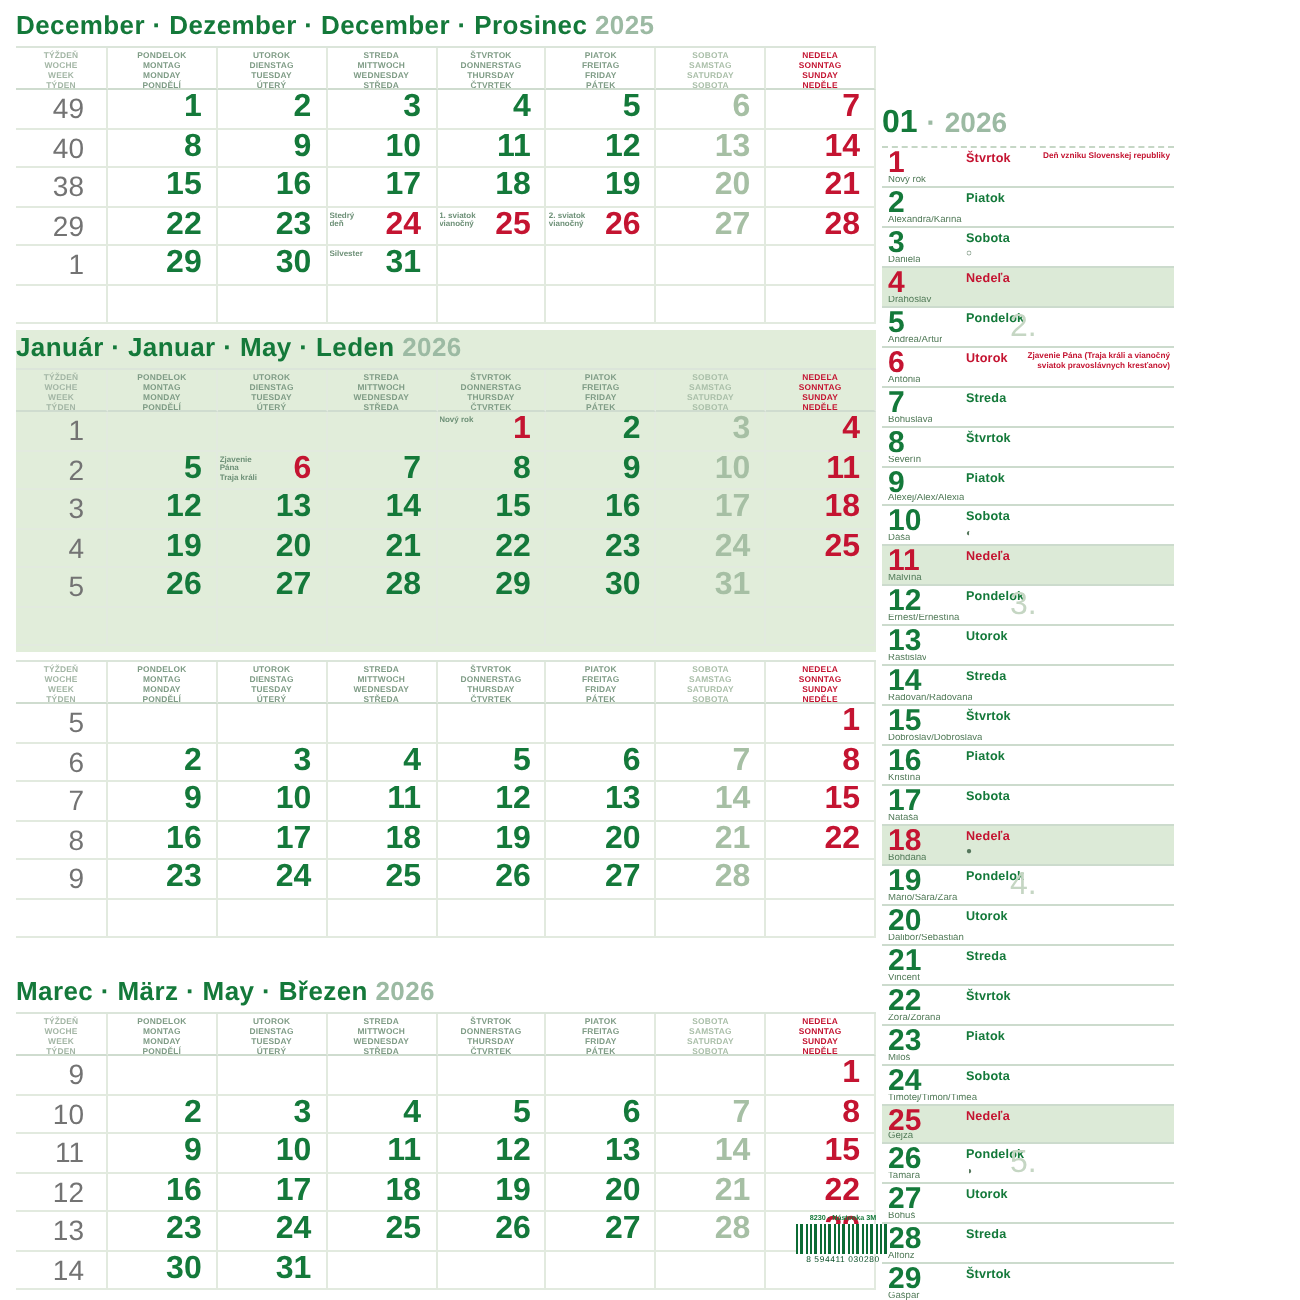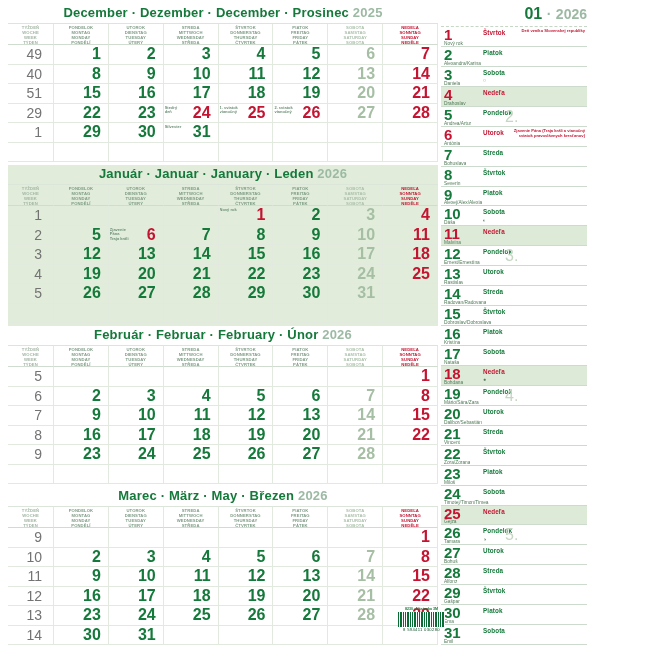--- a/index.html
+++ b/index.html
@@ -7,21 +7,21 @@
     width:650px;height:650px;position:relative;overflow:hidden;
     background:#ffffff;font-family:"Liberation Sans",sans-serif;
     -webkit-font-smoothing:antialiased;
   }
   *{box-sizing:border-box;}
 
   
   .months{position:absolute;left:8px;top:4px;width:430px;}
   .month{height:161px;padding-top:2px;}
   .month.hl{background:#e1edda;}
-  .mtitle{text-align:center;font-size:13px;font-weight:bold;color:#14793a;
+  .mtitle{text-align:left;font-size:13px;font-weight:bold;color:#14793a;
           height:15px;line-height:14px;letter-spacing:.2px;}
   .mtitle .yr{color:#9cbaa3;}
   .mgrid{display:grid;grid-template-columns:46px repeat(7,1fr);
          border-top:1px solid #dbe5da;margin-top:2px;}
   .hcell{height:21px;border-right:1px solid #e2eadf;border-bottom:1px solid #cfdccf;
          font-size:4.2px;line-height:1.18;text-align:center;padding-top:2px;
          color:#7f9c86;font-weight:bold;letter-spacing:.1px;overflow:hidden;}
   .hcell.week{color:#a3b6a5;}
   .hcell.sat{color:#aabfa9;}
   .hcell.sun{color:#c41431;}
@@ -31,22 +31,22 @@
          font-weight:bold;font-size:16px;color:#14793a;}
   .dcell.week{font-weight:normal;color:#737373;font-size:14px;padding-right:11px;}
   .dcell.sat{color:#a6bfa4;}
   .dcell.sun,.dcell.hol{color:#c41431;}
   .dcell .note{position:absolute;left:1px;top:2px;width:19px;font-size:4px;
                line-height:1.15;color:#6d9077;font-weight:bold;text-align:left;
                overflow:hidden;max-height:15px;}
 
   
   .side{position:absolute;left:441px;top:4px;width:146px;}
-  .sheader{height:23px;line-height:20px;text-align:right;
-           border-bottom:1px dashed #c6d7c6;white-space:nowrap;}
+  .sheader{height:23px;line-height:20px;text-align:left;
+           border-bottom:1px dashed #c6d7c6;white-space:nowrap;margin-top:47px;}
   .sheader .mm{font-size:16px;font-weight:bold;color:#14793a;}
   .sheader .yy{font-size:14px;color:#9cbaa3;font-weight:bold;}
   .srow{position:relative;height:19.95px;border-bottom:1px solid #ccdbcd;}
   .srow.sun{background:#dcead7;}
   .srow .num{position:absolute;left:3px;top:-2px;font-size:15px;font-weight:bold;
              color:#14793a;line-height:19px;}
   .srow.sun .num,.srow.hol .num{color:#c41431;}
   .srow .dow{position:absolute;left:42px;top:2px;font-size:6.3px;font-weight:bold;
              color:#14793a;letter-spacing:.1px;}
   .srow.sun .dow,.srow.hol .dow{color:#c41431;}
@@ -162,21 +162,21 @@
         </div>
         <div class="dcell wday">
           <span>12</span>
         </div>
         <div class="dcell sat">
           <span>13</span>
         </div>
         <div class="dcell sun">
           <span>14</span>
         </div>
-        <div class="dcell week">51</div>
+        <div class="dcell week">38</div>
         <div class="dcell wday">
           <span>15</span>
         </div>
         <div class="dcell wday">
           <span>16</span>
         </div>
         <div class="dcell wday">
           <span>17</span>
         </div>
         <div class="dcell wday">
@@ -235,21 +235,21 @@
         <div class="dcell"></div>
         <div class="dcell"></div>
         <div class="dcell"></div>
         <div class="dcell"></div>
         <div class="dcell"></div>
         <div class="dcell"></div>
         <div class="dcell"></div>
       </div>
     </div>
     <div class="month hl">
-      <div class="mtitle"><span>Január · Januar · January · Leden</span><span class="yr"> 2026</span></div>
+      <div class="mtitle"><span>Január · Januar · May · Leden</span><span class="yr"> 2026</span></div>
       <div class="mgrid">
         <div class="hcell week">
           <div>TÝŽDEŇ</div>
           <div>WOCHE</div>
           <div>WEEK</div>
           <div>TÝDEN</div>
         </div>
         <div class="hcell mon">
           <div>PONDELOK</div>
           <div>MONTAG</div>
@@ -400,21 +400,20 @@
         <div class="dcell"></div>
         <div class="dcell"></div>
         <div class="dcell"></div>
         <div class="dcell"></div>
         <div class="dcell"></div>
         <div class="dcell"></div>
         <div class="dcell"></div>
       </div>
     </div>
     <div class="month">
-      <div class="mtitle"><span>Február · Februar · February · Únor</span><span class="yr"> 2026</span></div>
       <div class="mgrid">
         <div class="hcell week">
           <div>TÝŽDEŇ</div>
           <div>WOCHE</div>
           <div>WEEK</div>
           <div>TÝDEN</div>
         </div>
         <div class="hcell mon">
           <div>PONDELOK</div>
           <div>MONTAG</div>

